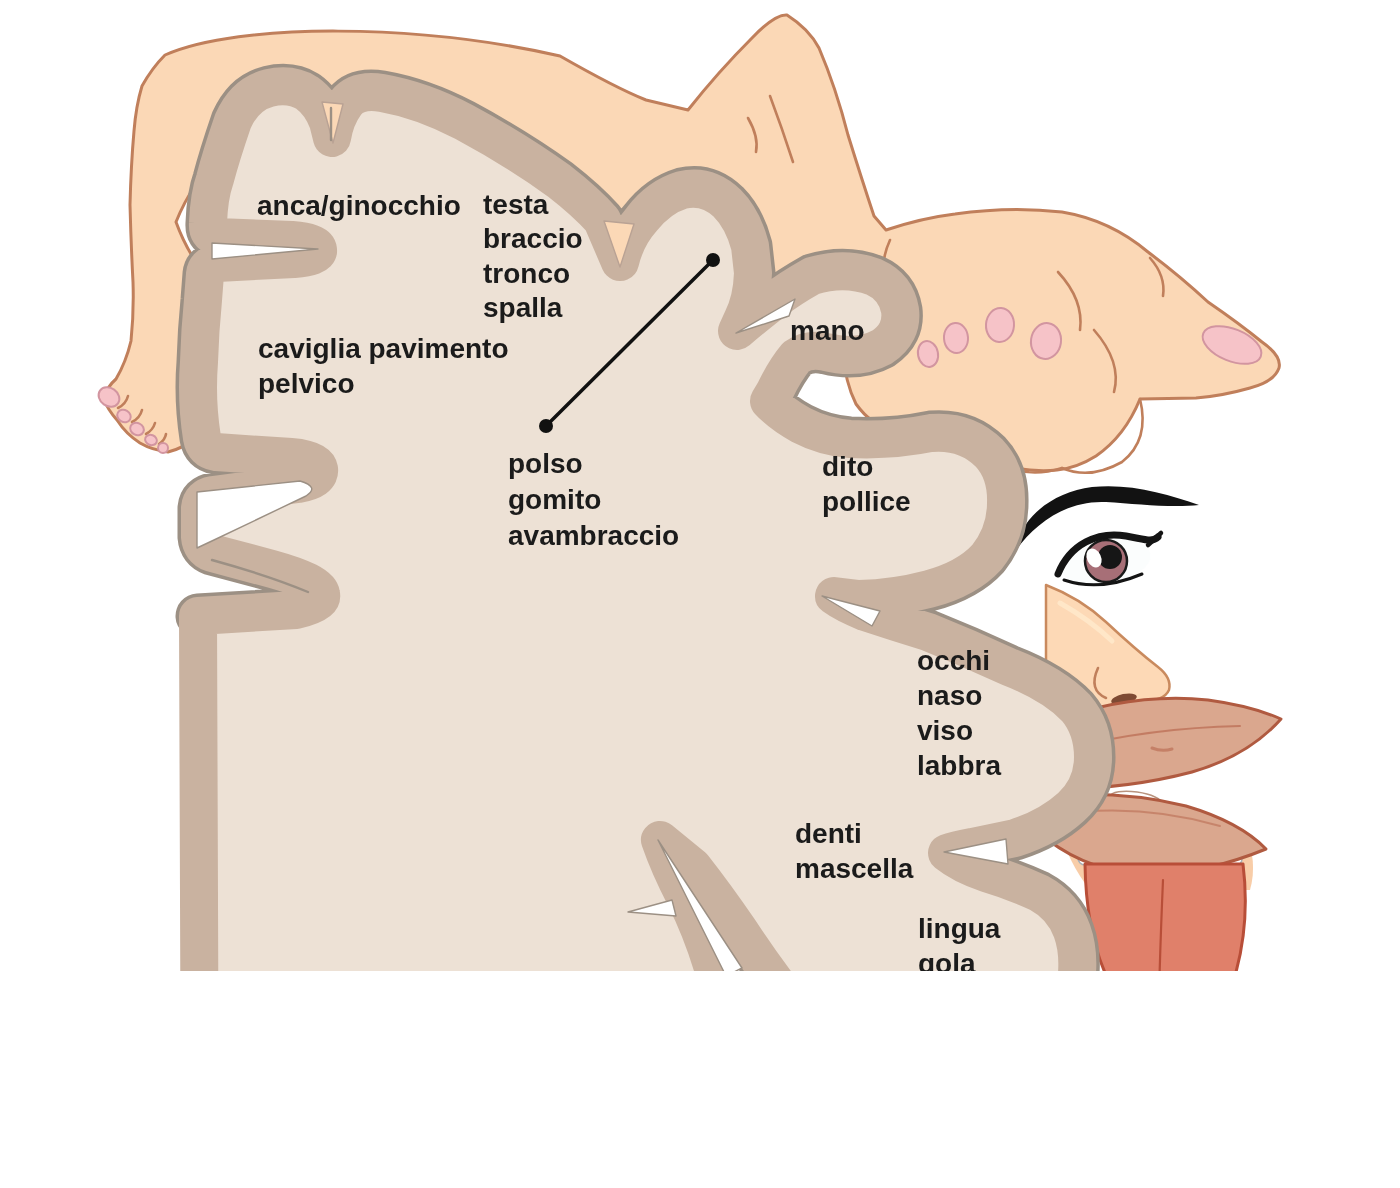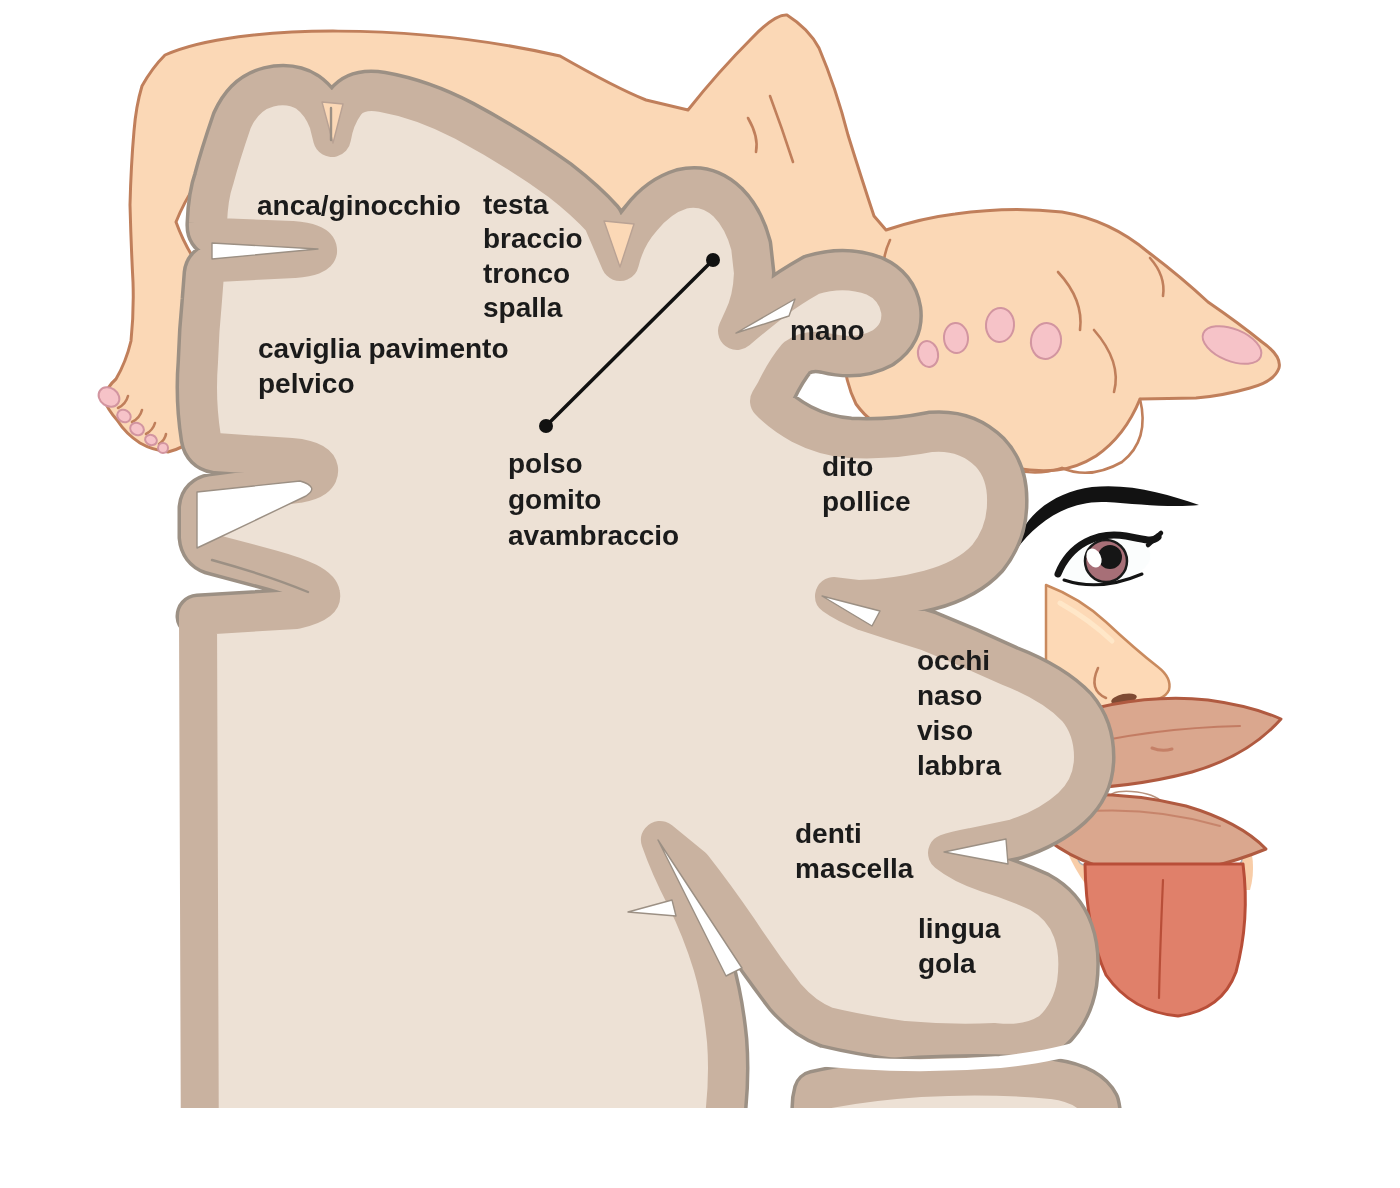--- a/index.html
+++ b/index.html
@@ -1,16 +1,16 @@
 <!DOCTYPE html>
 <html><head>
 <meta charset="utf-8">
 <style>
   html,body{margin:0;padding:0;background:#ffffff;}
-  .stage{position:relative;width:1400px;height:1108px;background:#ffffff;overflow:hidden;border-radius:24px;}
+  .stage{position:relative;width:1400px;height:971px;background:#ffffff;overflow:hidden;border-radius:24px;}
   svg{display:block;}
   text{font-family:"Liberation Sans","DejaVu Sans",sans-serif;font-weight:700;font-size:28px;fill:#1b1b1b;}
   .band-under{fill:none;stroke:#9c9084;stroke-width:45;stroke-linejoin:round;stroke-linecap:round;}
   .band-main{fill:#ede1d5;stroke:#c9b2a0;stroke-width:38;stroke-linejoin:round;stroke-linecap:round;}
   .band-main-nofill{fill:#ede1d5;stroke:#c9b2a0;stroke-width:38;stroke-linejoin:round;stroke-linecap:round;}
   .skin{fill:#fbd8b6;stroke:#c07f5b;stroke-width:3;stroke-linejoin:round;}
   .skinline{fill:none;stroke:#c07f5b;stroke-width:2.6;stroke-linecap:round;}
   .nail{fill:#f6c3c8;stroke:#d295a0;stroke-width:2;}
   .crease{fill:none;stroke:#9c9084;stroke-width:2.4;stroke-linecap:round;}
   .whitewedge{fill:#ffffff;stroke:#9c9084;stroke-width:1.4;stroke-linejoin:round;}

